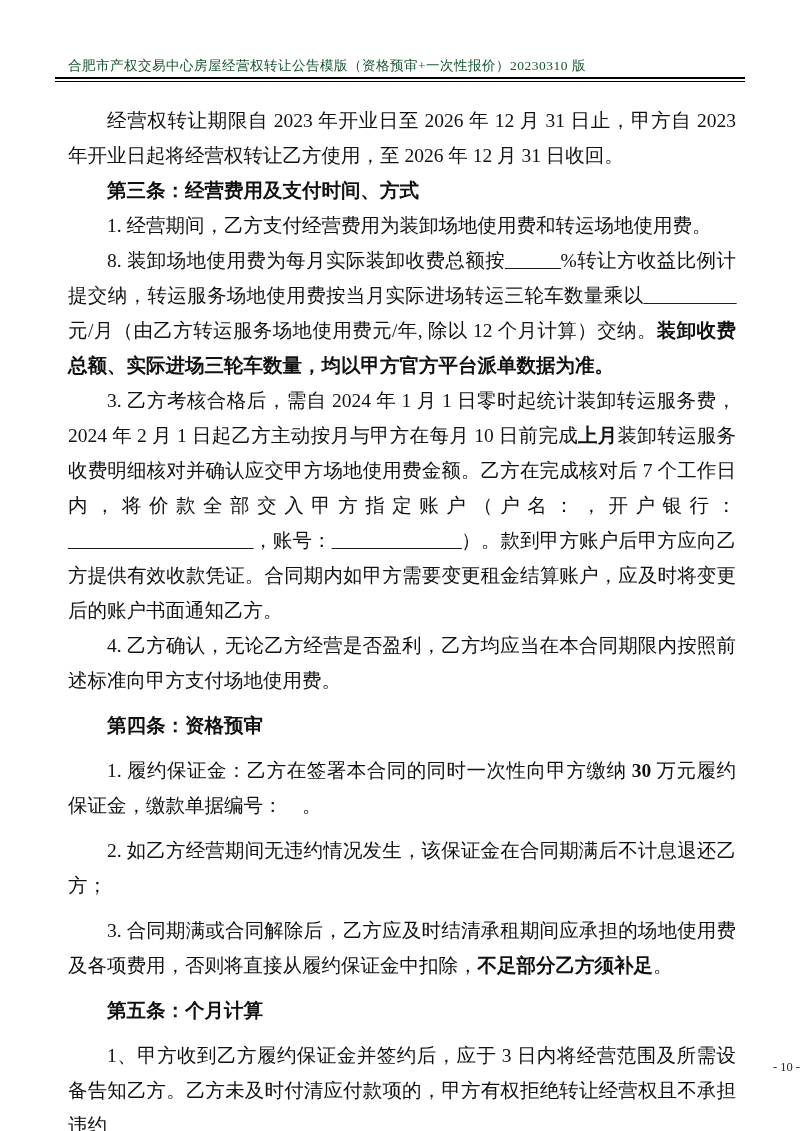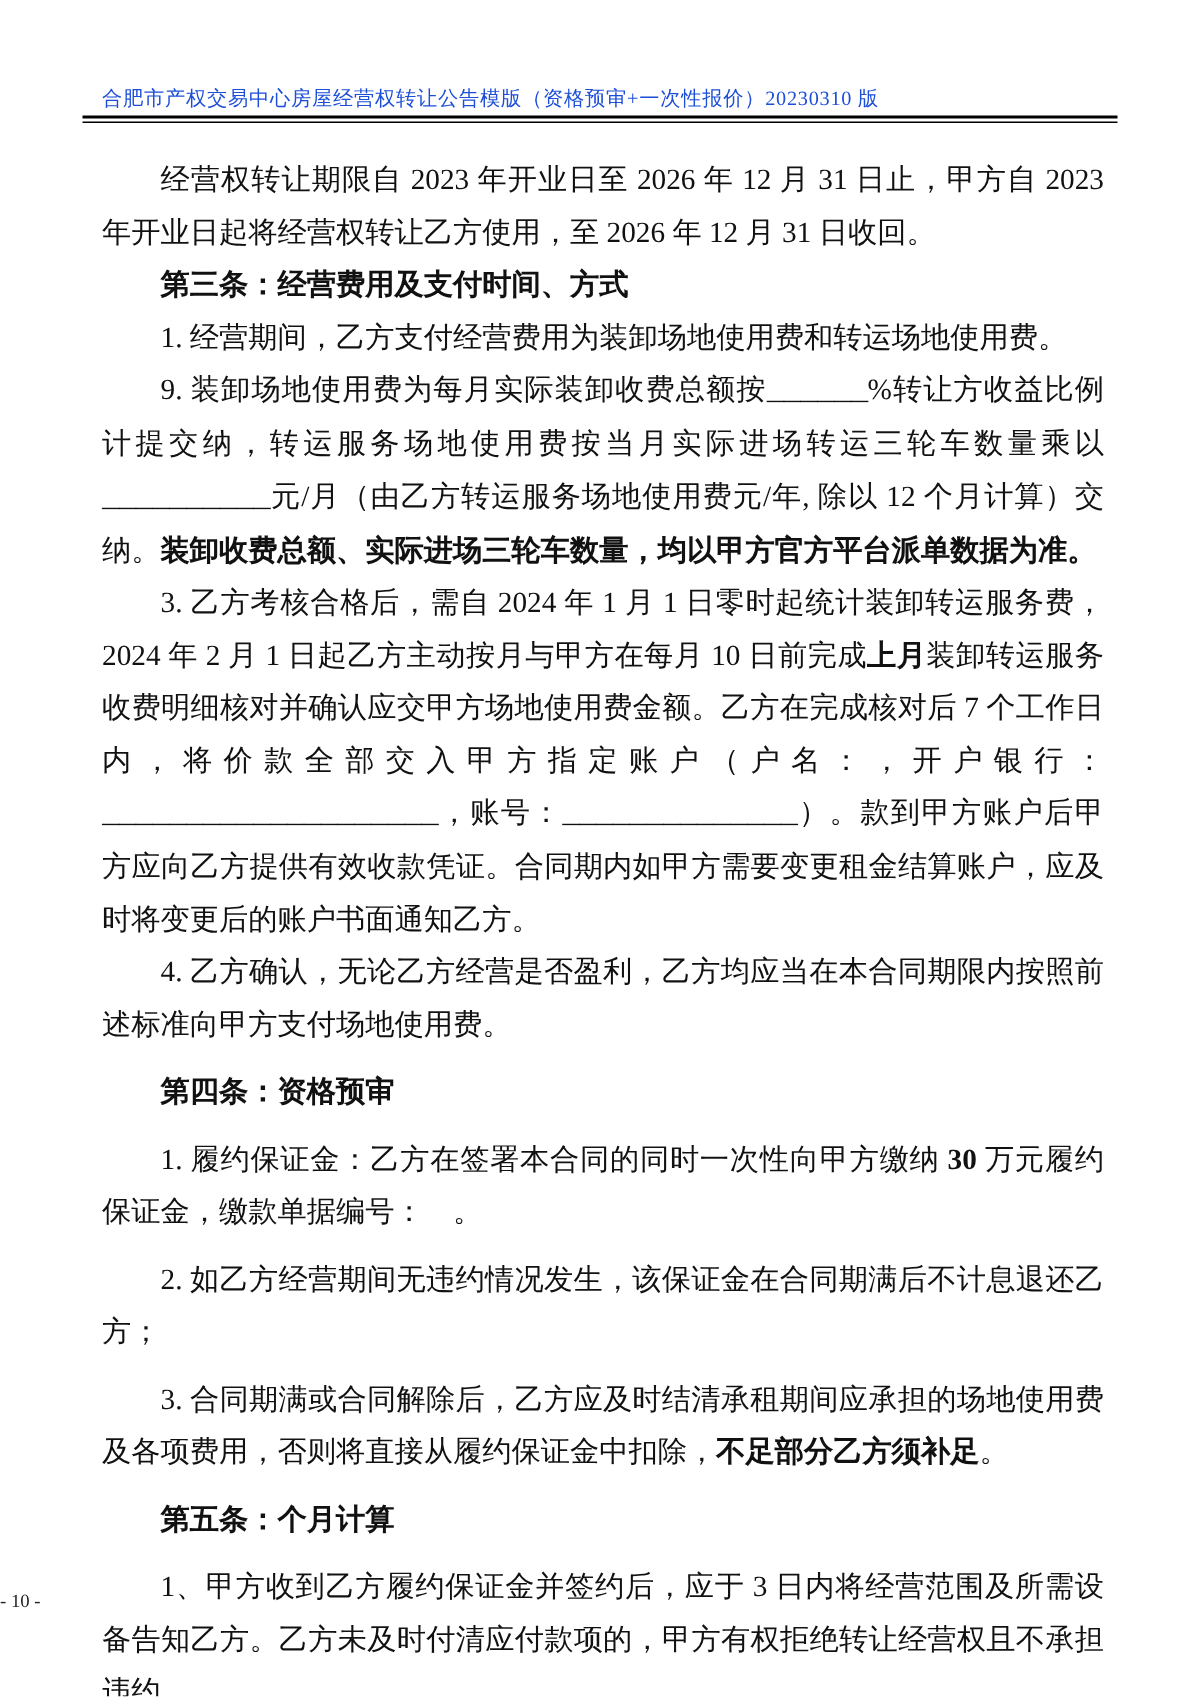--- a/index.html
+++ b/index.html
@@ -7,21 +7,21 @@
     position: relative;
     width: 800px;
     height: 1131px;
     background: #ffffff;
     overflow: hidden;
     font-family: "Liberation Serif", "DejaVu Serif", serif;
     color: #111111;
   }
   .header { position: absolute; top: 57px; left: 55px; width: 690px; }
   .header-title {
-    color: #1d4ed8;
+    color: #14532d;
     font-size: 13.5px;
     line-height: 18px;
     padding-left: 13px;
     letter-spacing: 0.5px;
     white-space: nowrap;
   }
   .header-rule {
     margin-top: 2px;
     height: 2px;
     border-top: 2.5px solid #000000;
@@ -39,27 +39,27 @@
   .content p, .content h2 {
     margin: 0;
     padding: 0;
     text-indent: 2em;
     font-size: 19.5px;
     font-weight: normal;
   }
   .sec-heading { font-weight: bold !important; }
   .bold { font-weight: bold; }
   .sp { margin-top: 10px !important; }
-  .blank { letter-spacing: -0.5px; font-family: Liberation Mono, monospace; }
+  .blank { letter-spacing: -0.5px; }
   .footer {
     position: absolute;
     bottom: 56px;
     left: 0;
     width: 800px;
-    text-align: left;
+    text-align: right;
     font-size: 12.5px;
     color: #222222;
   }
 </style>
 </head>
 <body>
 
 <div class="page">
 
   <div class="header">
@@ -69,21 +69,21 @@
 
   <div class="content">
 
 
     <p><span>经营权转让期限自 2023 年开业日至 2026 年 12 月 31 日止，甲方自 2023 年开业日起将经营权转让乙方使用，至 2026 年 12 月 31 日收回。</span></p>
 
     <h2 class="sec-heading">第三条：经营费用及支付时间、方式</h2>
 
     <p><span>1. 经营期间，乙方支付经营费用为装卸场地使用费和转运场地使用费。</span></p>
 
-    <p><span>9. 装卸场地使用费为每月实际装卸收费总额按</span><span class="blank">______</span><span>%转让方收益比例计提交纳，转运服务场地使用费按当月实际进场转运三轮车数量乘以</span><span class="blank">__________</span><span>元/月（由乙方转运服务场地使用费元/年, 除以 12 个月计算）交纳。</span><span class="bold">装卸收费总额、实际进场三轮车数量，均以甲方官方平台派单数据为准。</span></p>
+    <p><span>8. 装卸场地使用费为每月实际装卸收费总额按</span><span class="blank">______</span><span>%转让方收益比例计提交纳，转运服务场地使用费按当月实际进场转运三轮车数量乘以</span><span class="blank">__________</span><span>元/月（由乙方转运服务场地使用费元/年, 除以 12 个月计算）交纳。</span><span class="bold">装卸收费总额、实际进场三轮车数量，均以甲方官方平台派单数据为准。</span></p>
 
     <p><span>3. 乙方考核合格后，需自 2024 年 1 月 1 日零时起统计装卸转运服务费，2024 年 2 月 1 日起乙方主动按月与甲方在每月 10 日前完成</span><span class="bold">上月</span><span>装卸转运服务收费明细核对并确认应交甲方场地使用费金额。乙方在完成核对后 7 个工作日内，将价款全部交入甲方指定账户（户名：，开户银行：</span><span class="blank">____________________</span><span>，账号：</span><span class="blank">______________</span><span>）。款到甲方账户后甲方应向乙方提供有效收款凭证。合同期内如甲方需要变更租金结算账户，应及时将变更后的账户书面通知乙方。</span></p>
 
     <p><span>4. 乙方确认，无论乙方经营是否盈利，乙方均应当在本合同期限内按照前述标准向甲方支付场地使用费。</span></p>
 
     <h2 class="sec-heading sp">第四条：资格预审</h2>
 
     <p class="sp"><span>1. 履约保证金：乙方在签署本合同的同时一次性向甲方缴纳 </span><span class="bold">30</span><span> 万元履约保证金，缴款单据编号：　。</span></p>
 
     <p class="sp"><span>2. 如乙方经营期间无违约情况发生，该保证金在合同期满后不计息退还乙方；</span></p>

